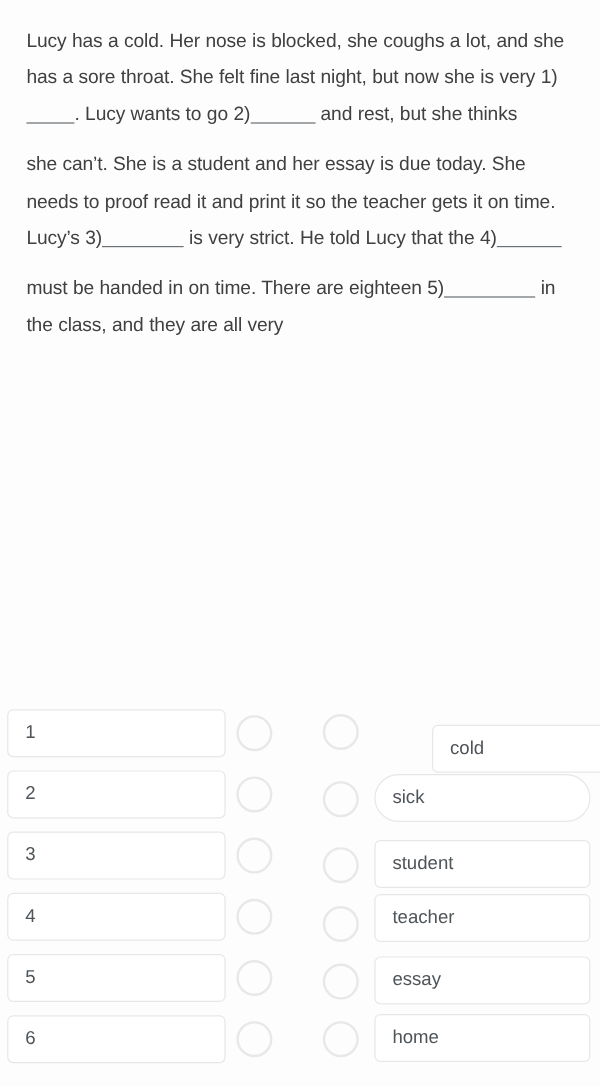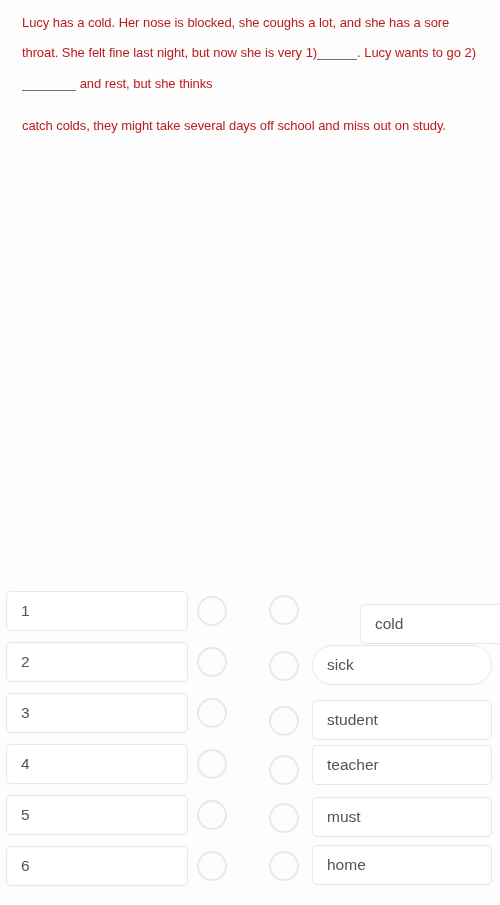--- a/index.html
+++ b/index.html
@@ -15,25 +15,25 @@
     overflow: hidden;
     position: relative;
   }
 
   
   .passage {
     padding: 8px 22px 0 22px;
     box-sizing: border-box;
   }
   .para {
-    font-size: 13px;
+    font-size: 16px;
     line-height: 30.4px;
     letter-spacing: -0.1px;
-    color: #b91c1c;
-    margin: 0 0 12px 0;
+    color: #404040;
+    margin: 12px 0 12px 0;
     word-spacing: 0.2px;
   }
   .para:last-child { margin-bottom: 0; }
   .blank {
     text-decoration: none;
     border-bottom: 1.6px solid #6a7074;
     display: inline-block;
     vertical-align: -3px;
     height: 13px;
   }
@@ -88,21 +88,22 @@
     background: #fdfdfd;
     cursor: pointer;
   }
 </style>
 </head>
 <body>
 
 <div class="passage">
   <div id="passage-slot">
       <div class="para"><span>Lucy has a cold. Her nose is blocked, she coughs a lot, and she has a sore throat. She felt fine last night, but now she is very 1)</span><span class="blank b1"></span><span>. Lucy wants to go 2)</span><span class="blank b2"></span><span> and rest, but she thinks</span></div>
-      <div class="para"><span>catch colds, they might take several days off school and miss out on study.</span></div>
+      <div class="para"><span>she can’t. She is a student and her essay is due today. She needs to proof read it and print it so the teacher gets it on time. Lucy’s 3)</span><span class="blank b3"></span><span> is very strict. He told Lucy that the 4)</span><span class="blank b4"></span></div>
+      <div class="para"><span>must be handed in on time. There are eighteen 5)</span><span class="blank b5"></span><span> in the class, and they are all very</span></div>
     </div>
 </div>
 
 <div class="match-area">
 
   <div class="match-col col-left" id="col-left">
       <div class="item-box" style="top: 6px;">
         <span>1</span>
       </div>
       <div class="item-box" style="top: 57px;">
@@ -147,20 +148,20 @@
       <div class="item-box" style="top: 60px; border-radius: 20px;">
         <span>sick</span>
       </div>
       <div class="item-box" style="top: 115px;">
         <span>student</span>
       </div>
       <div class="item-box" style="top: 160px;">
         <span>teacher</span>
       </div>
       <div class="item-box" style="top: 212px;">
-        <span>must</span>
+        <span>essay</span>
       </div>
       <div class="item-box" style="top: 260px;">
         <span>home</span>
       </div>
     </div>
 
 </div>
 
 </body></html>

